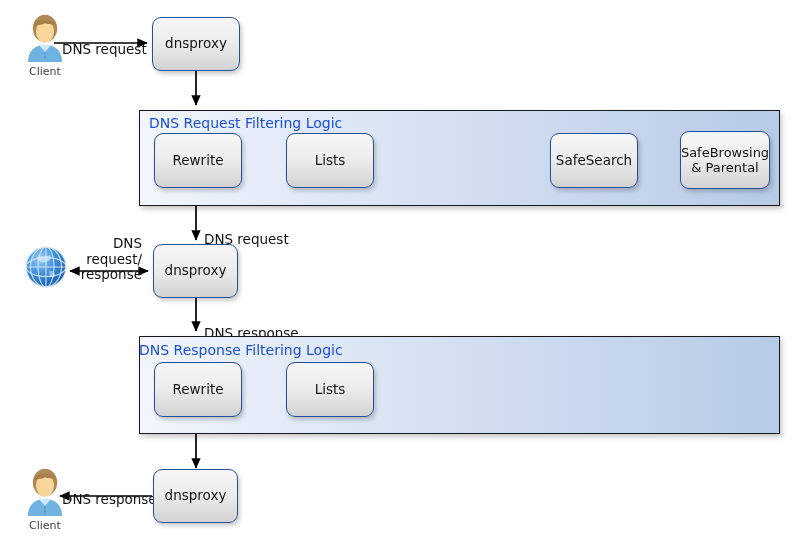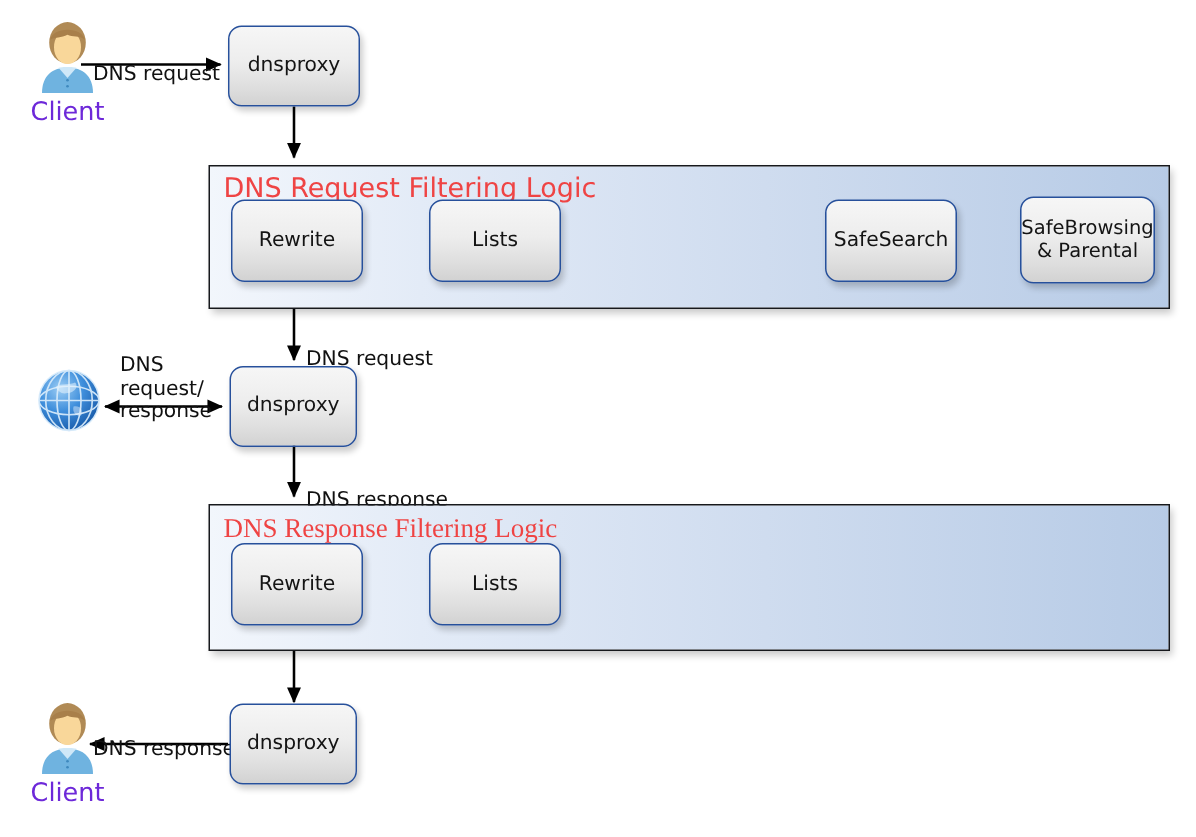--- a/index.html
+++ b/index.html
@@ -51,41 +51,41 @@
   .box span { display: block; }
 
   
   .panel {
     border: 1.6px solid #16181c;
     background: linear-gradient(to right, #f2f6fc 0%, #e3ebf7 22%, #cfdcef 58%, #b7cbe6 100%);
     box-shadow: 2px 3px 5px rgba(0,0,0,0.22);
   }
   .panel-title {
     position: absolute;
-    font-size: 18px;
-    color: #ef4444;
+    font-size: 14px;
+    color: #1d4ed8;
     white-space: nowrap;
   }
 
   
   .edge-label {
     position: absolute;
     font-size: 13.5px;
     color: #111111;
     white-space: nowrap;
     line-height: 1.16;
     margin-top: 20px;
   }
-  .edge-label.multiline { white-space: normal; text-align: left; }
+  .edge-label.multiline { white-space: normal; text-align: right; }
 
   
   .caption {
     position: absolute;
-    font-size: 17px;
-    color: #6d28d9;
+    font-size: 11px;
+    color: #404040;
     text-align: center;
     line-height: 1.16;
     white-space: pre-line;
   }
 
   
   .person { position: absolute; width: 46px; height: 50px; }
   
   .globe { position: absolute; width: 46px; height: 46px; }
 </style>
@@ -194,21 +194,21 @@
 request/
 response</div>
 
   <div class="node box" style="left:153px; top:244px; width:85px; height:54px;">
     <span>dnsproxy</span>
   </div>
 
   <div class="edge-label" style="left:204px; top:306px;">DNS response</div>
 
   <div class="node panel" style="left:139px; top:336px; width:641px; height:98px;"></div>
-  <div class="panel-title" style="left:149px; top:342px;font-family:Liberation Serif, serif;">DNS Response Filtering Logic</div>
+  <div class="panel-title" style="left:139px; top:342px;">DNS Response Filtering Logic</div>
 
   <div class="node box" style="left:154px; top:362px; width:88px; height:55px;">
     <span>Rewrite</span>
   </div>
   <div class="node box" style="left:286px; top:362px; width:88px; height:55px;">
     <span>Lists</span>
   </div>
 
   <div class="person" style="left:22px; top:466px;">
     <svg viewBox="0 0 46 50" width="46" height="50">

